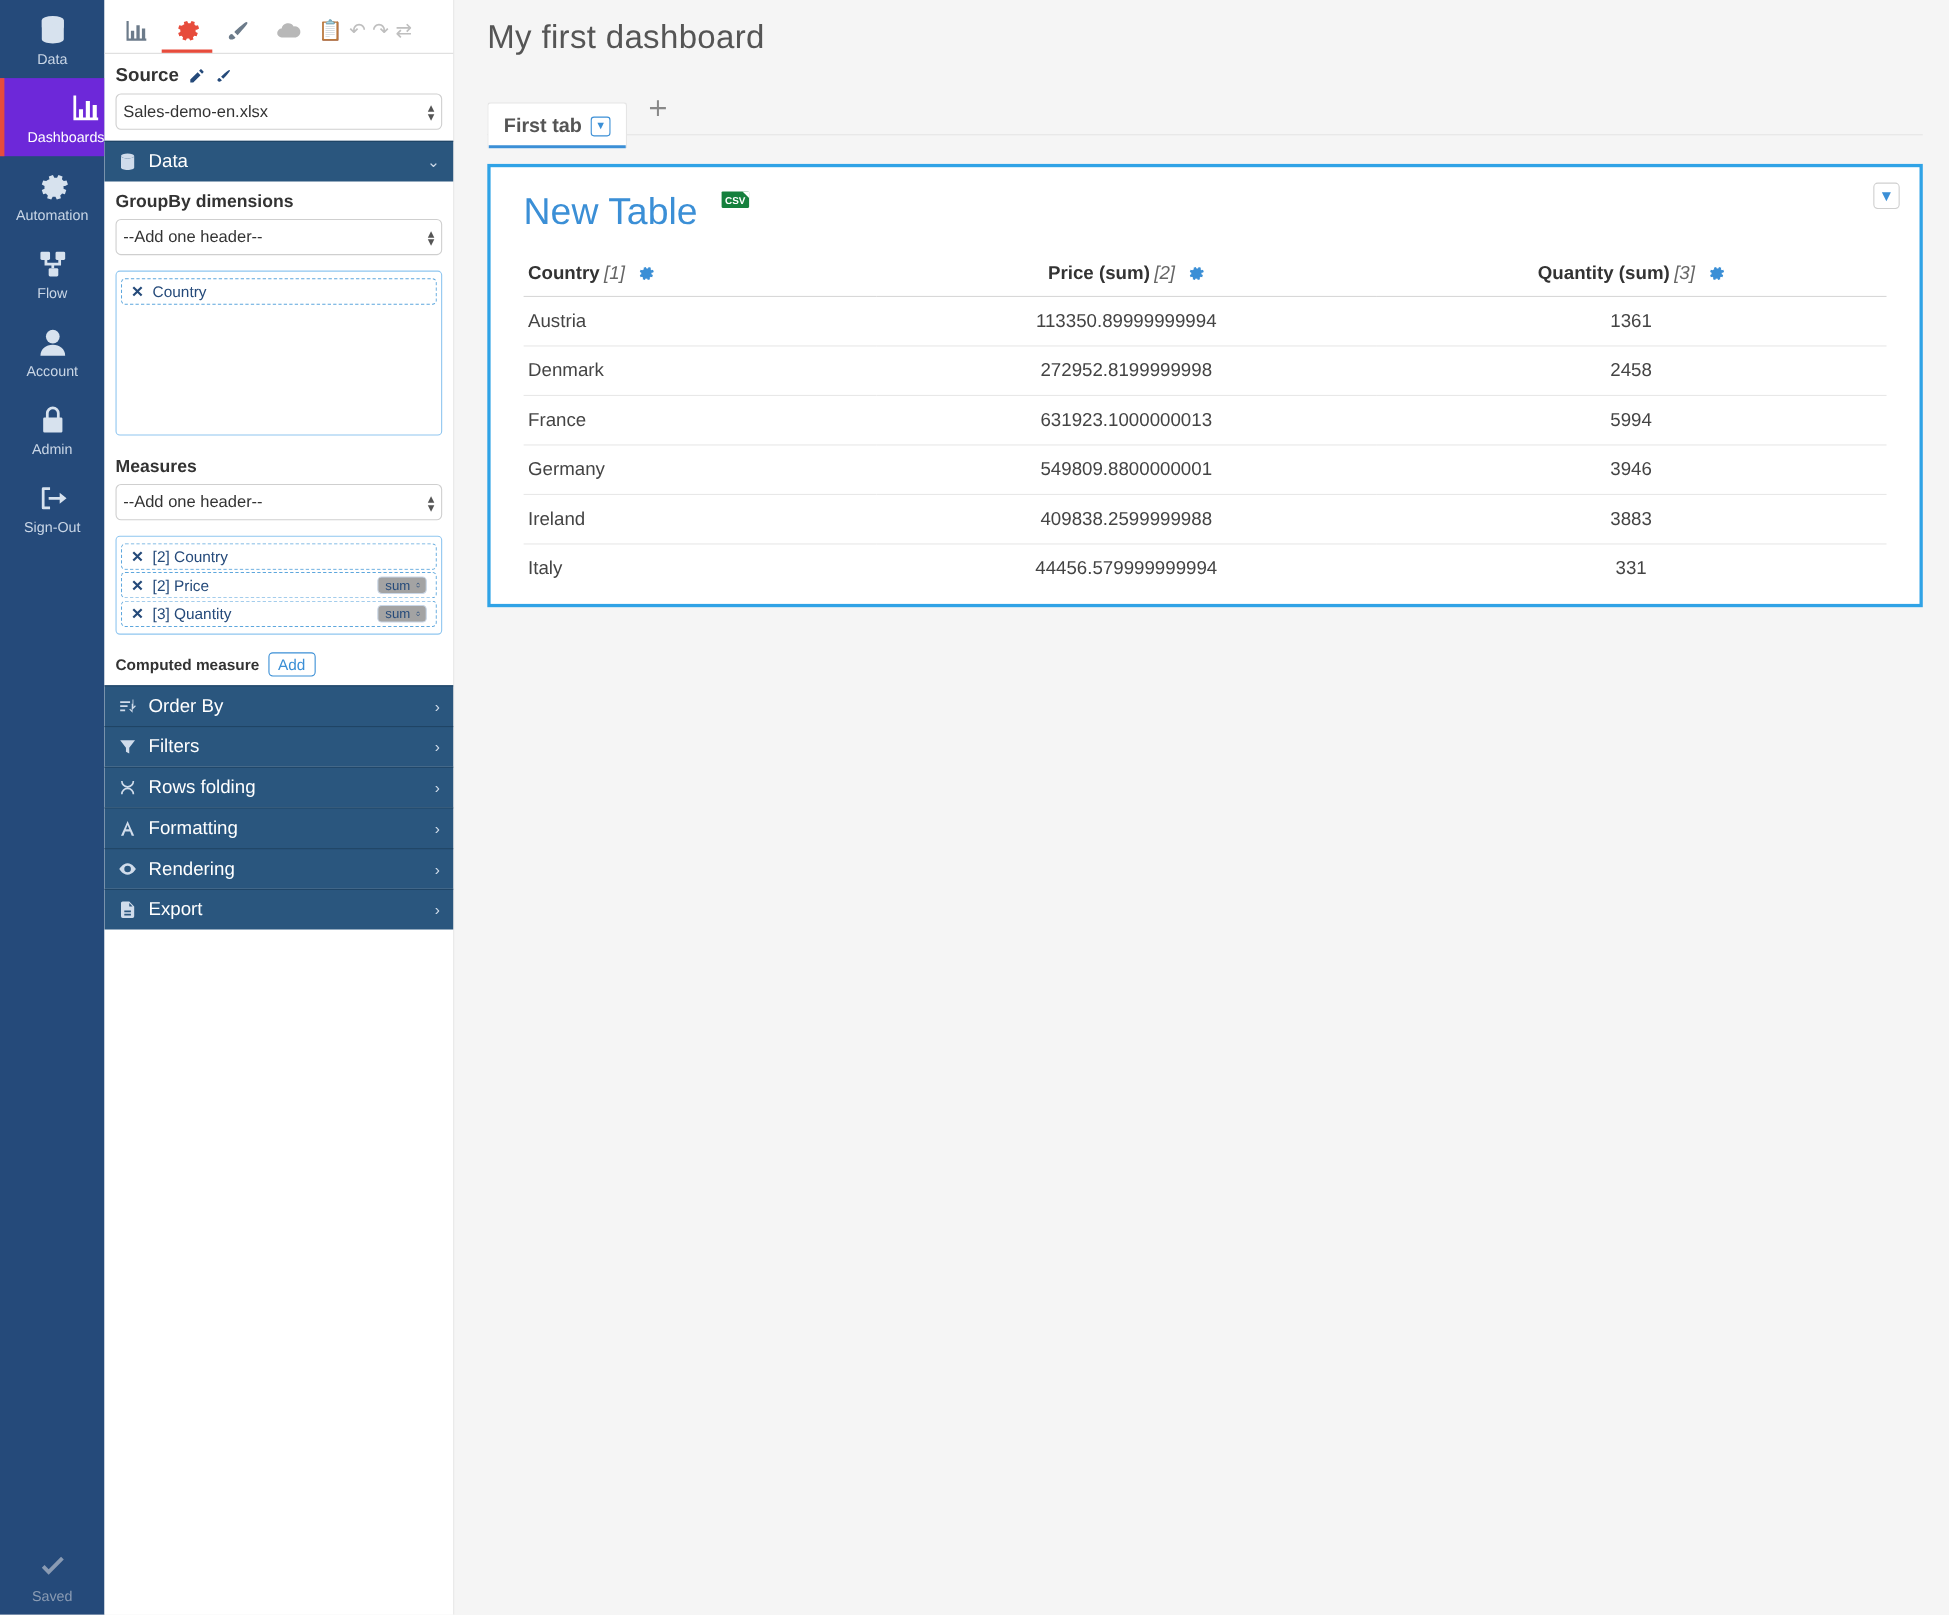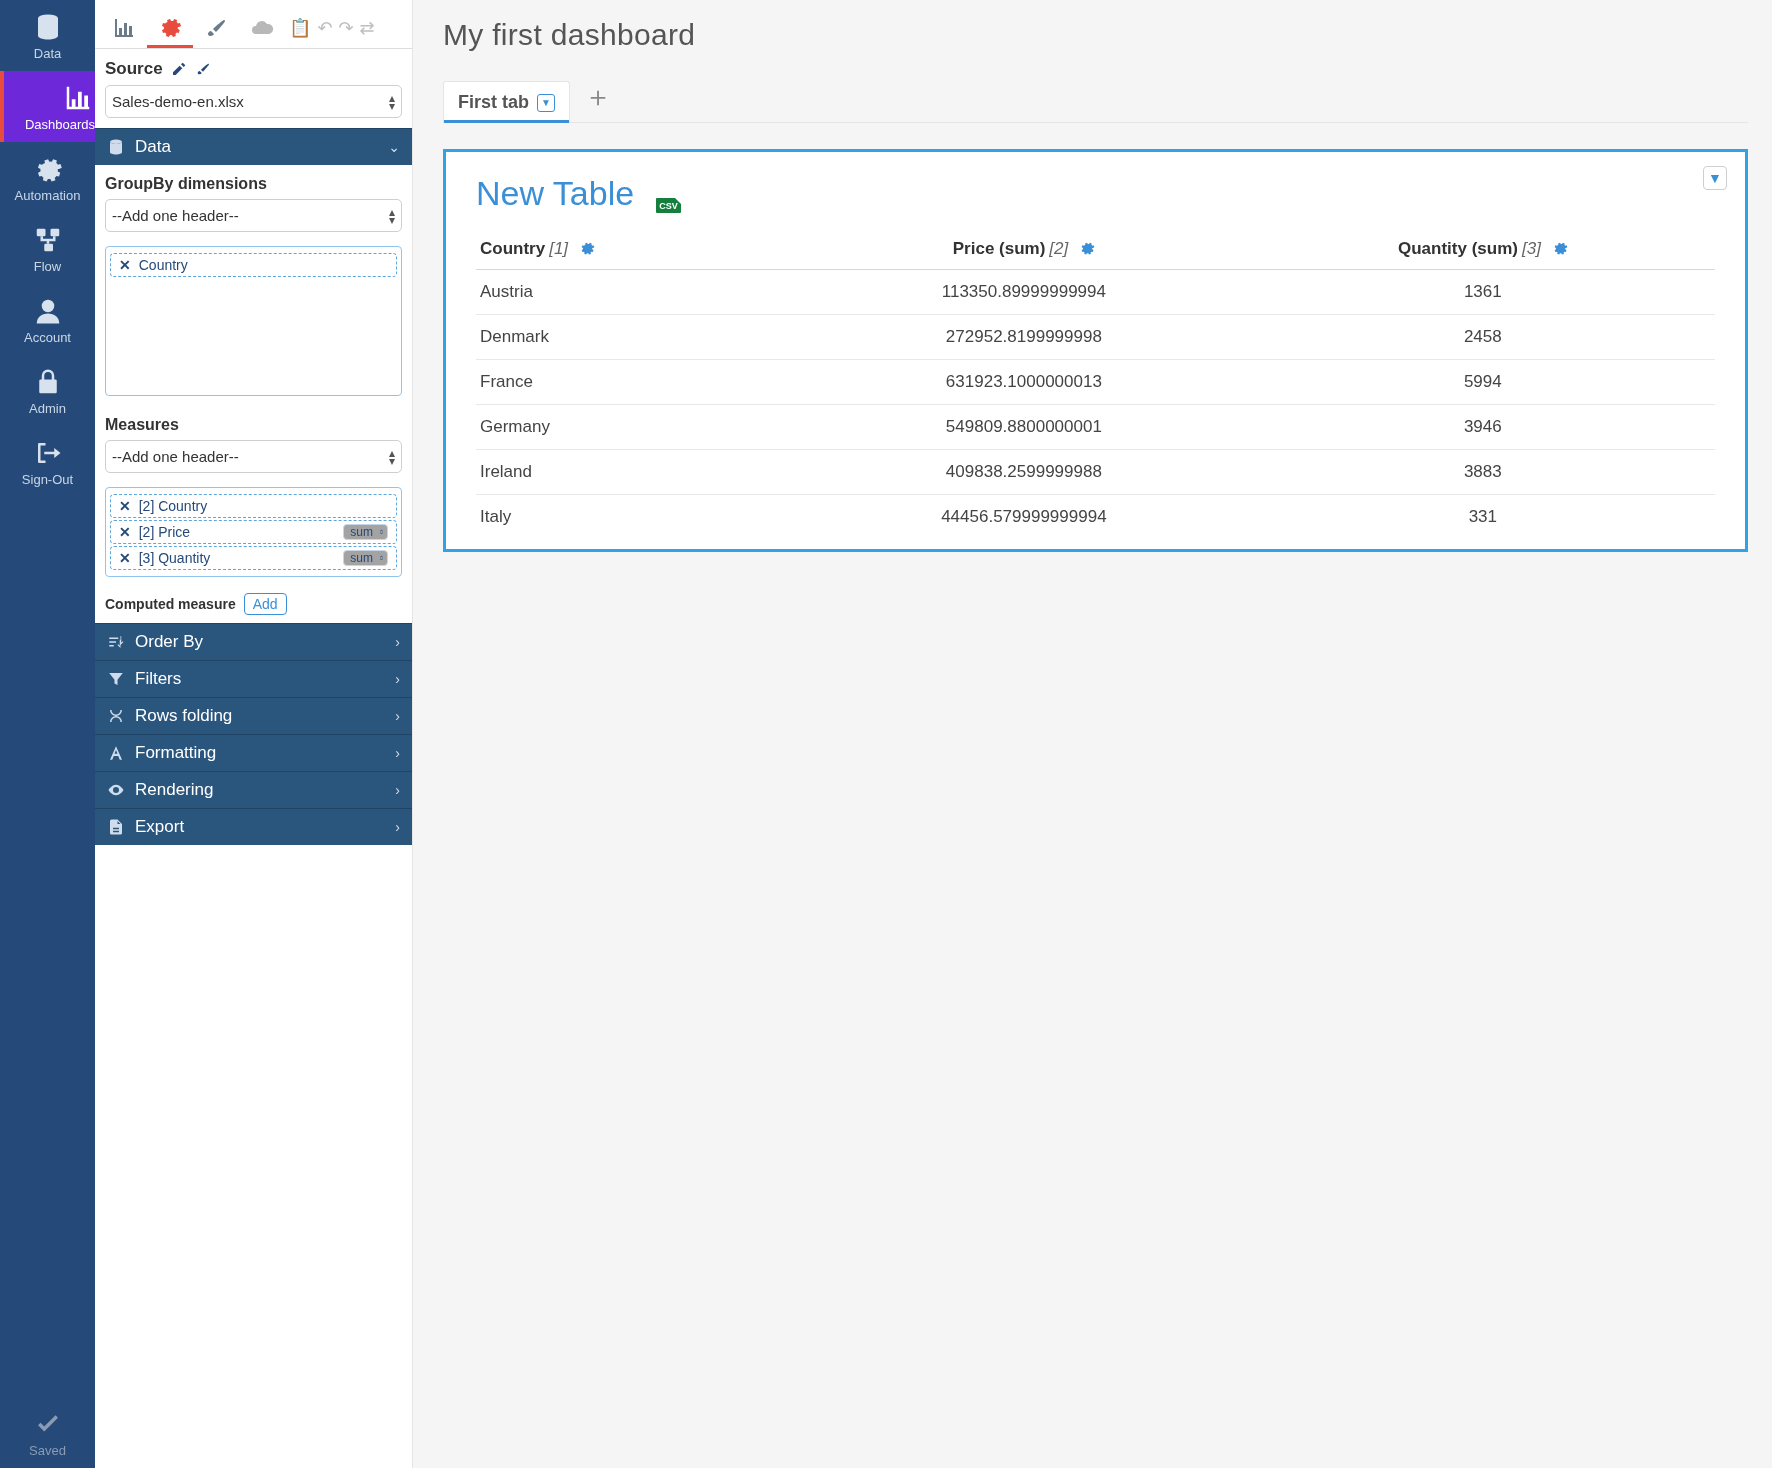--- a/index.html
+++ b/index.html
@@ -81,39 +81,39 @@
   
   .main { flex:1; padding:0 24px 24px 30px; min-width:0; }
   .page-title {
     font-size:30px; font-weight:400; color:#555; margin:18px 0 26px; letter-spacing:.3px;
   }
   .tabs { display:flex; align-items:flex-end; gap:14px; border-bottom:1px solid #e5e5e5; }
   .tab {
     background:#fff; border:1px solid #e5e5e5; border-bottom:none;
     padding:10px 14px; display:flex; align-items:center; gap:8px;
     font-size:18px; font-weight:600; color:#555; border-radius:3px 3px 0 0;
-    position:relative; top:1px;
+    position:relative; top:13px;
   }
   .tab .dd {
     border:1px solid #3b8fd6; border-radius:3px; width:18px; height:18px;
     display:flex; align-items:center; justify-content:center; color:#3b8fd6; font-size:10px;
   }
   .tab.active { box-shadow: inset 0 -3px 0 #3b8fd6; }
   .tab-add { color:#888; font-size:28px; font-weight:300; cursor:pointer; padding-bottom:6px;}
   .card {
     margin-top:26px; border:3px solid #30a3e6; background:#fff;
     padding:22px 30px 10px; position:relative;
   }
   .card-menu {
     position:absolute; top:14px; right:18px;
     border:1px solid #cfcfcf; border-radius:4px; width:24px; height:24px;
     display:flex; align-items:center; justify-content:center; color:#3b8fd6; cursor:pointer;
   }
   .card-title {
-    color:#3b8fd6; font-size:34px; font-weight:400; display:flex; align-items:flex-end; gap:22px;
+    color:#3b8fd6; font-size:34px; font-weight:400; display:flex; align-items:flex-start; gap:22px;
     margin:0 0 18px;
   }
   .csv-badge {
     background:#15803d; color:#fff; font-size:9px; font-weight:700;
     padding:4px 3px 2px; border-radius:1px; cursor:pointer; line-height:1;
     position:relative; display:inline-block;
   }
   .csv-badge::before{
     content:""; position:absolute; top:0; right:0; border-style:solid;
     border-width:0 6px 6px 0; border-color:transparent #fff transparent transparent;

